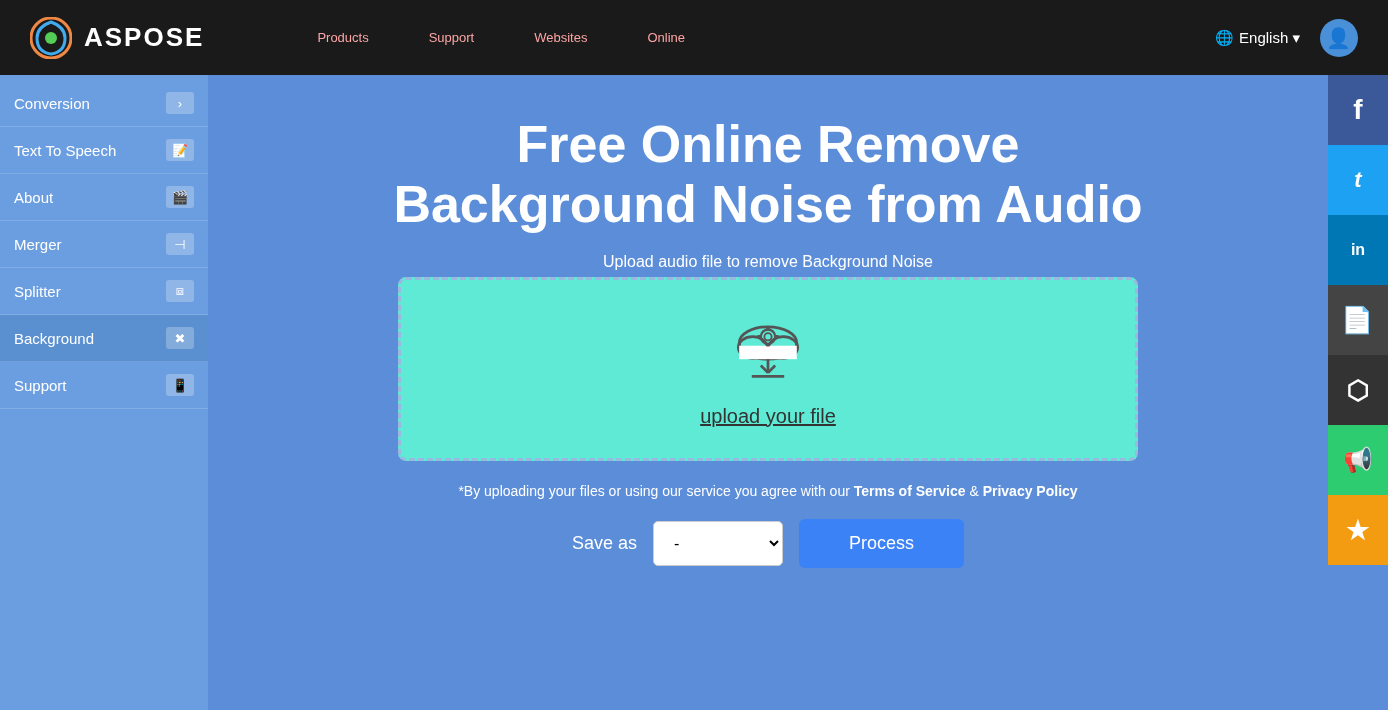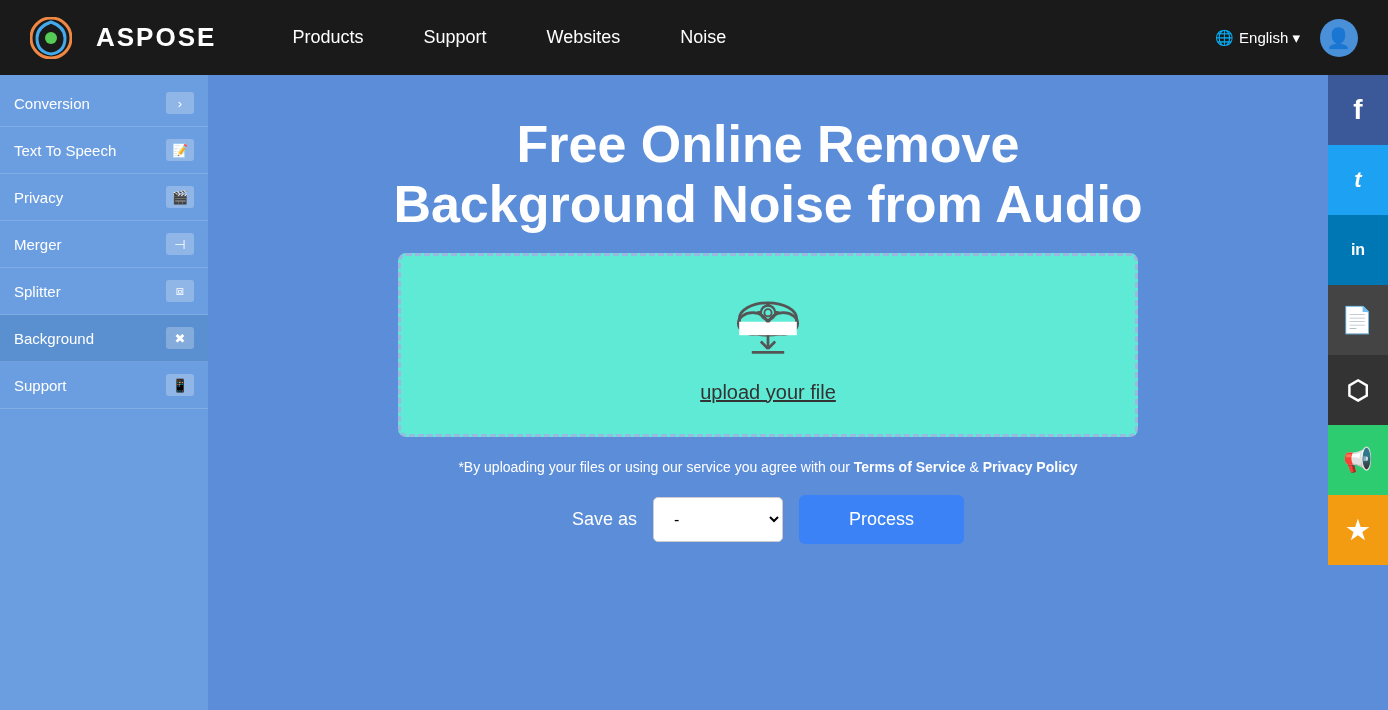--- a/index.html
+++ b/index.html
@@ -11,42 +11,42 @@
       height: 75px;
       display: flex;
       align-items: center;
       padding: 0 30px;
       position: relative;
       z-index: 10;
     }
     .navbar-logo {
       display: flex;
       align-items: center;
-      gap: 24px;
-      margin-right: 76px;
+      gap: 12px;
+      margin-right: 113px;
     }
     .logo-icon {
       width: 42px;
       height: 42px;
     }
     .logo-text {
       color: white;
       font-size: 26px;
       font-weight: bold;
       letter-spacing: 2px;
     }
     .navbar-links {
       display: flex;
       gap: 60px;
       flex: 1;
     }
     .navbar-links a {
-      color: #ffffff;
+      color: #fca5a5;
       text-decoration: none;
-      font-size: 18px;
+      font-size: 13px;
     }
     .navbar-right {
       display: flex;
       align-items: center;
       gap: 20px;
     }
     .lang-btn {
       color: white;
       font-size: 15px;
       display: flex;
@@ -239,21 +239,21 @@
       <circle cx="21" cy="21" r="20" fill="none" stroke="#e84" stroke-width="3"></circle>
       <path d="M21 5 Q35 10 35 21 Q35 35 21 37 Q7 35 7 21 Q7 10 21 5Z" fill="none" stroke="#4ae" stroke-width="3"></path>
       <circle cx="21" cy="21" r="6" fill="#5c5"></circle>
     </svg>
     <span class="logo-text">ASPOSE</span>
   </div>
   <div class="navbar-links">
     <a>Products</a>
     <a>Support</a>
     <a>Websites</a>
-    <a>Noise</a>
+    <a>Online</a>
   </div>
   <div class="navbar-right">
     <div class="lang-btn">
       <span>🌐</span>
       <span>English ▾</span>
     </div>
     <div class="user-icon">
       <span>👤</span>
     </div>
   </div>
@@ -269,21 +269,21 @@
       <span class="sidebar-icon">›</span>
     </div>
     <div class="sidebar-item">
       <span class="sidebar-item-left">
         <span>Text To Speech</span>
       </span>
       <span class="sidebar-icon">📝</span>
     </div>
     <div class="sidebar-item">
       <span class="sidebar-item-left">
-        <span>Privacy</span>
+        <span>About</span>
       </span>
       <span class="sidebar-icon">🎬</span>
     </div>
     <div class="sidebar-item">
       <span class="sidebar-item-left">
         <span>Merger</span>
       </span>
       <span class="sidebar-icon">⊣</span>
     </div>
     <div class="sidebar-item">
@@ -301,20 +301,21 @@
     <div class="sidebar-item">
       <span class="sidebar-item-left">
         <span>Support</span>
       </span>
       <span class="sidebar-icon">📱</span>
     </div>
   </aside>
 
   <main class="content">
     <h1 class="page-title">Free Online Remove Background Noise from Audio</h1>
+    <p class="subtitle">Upload audio file to remove Background Noise</p>
 
     <div class="upload-area">
 
       <div class="upload-cloud-icon">
         <svg class="cloud-svg" viewBox="0 0 100 80" xmlns="http://www.w3.org/2000/svg">
 
           <ellipse cx="50" cy="35" rx="32" ry="18" fill="none" stroke="#555" stroke-width="3"></ellipse>
           <ellipse cx="33" cy="40" rx="16" ry="12" fill="none" stroke="#555" stroke-width="3"></ellipse>
           <ellipse cx="67" cy="40" rx="16" ry="12" fill="none" stroke="#555" stroke-width="3"></ellipse>
           <rect x="18" y="38" width="64" height="15" fill="white" stroke="none"></rect>

